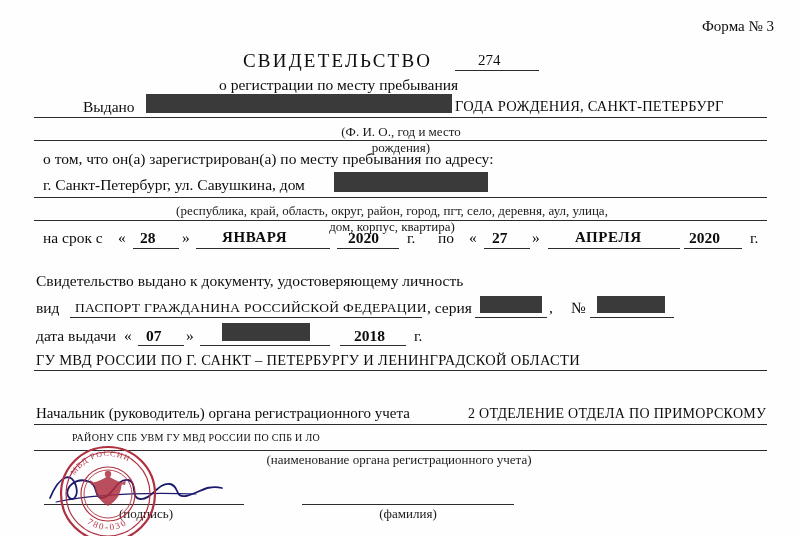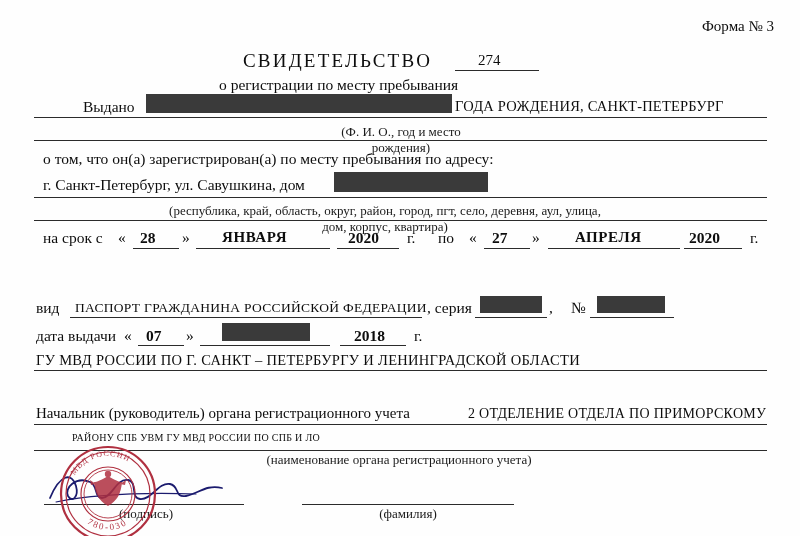--- a/index.html
+++ b/index.html
@@ -131,21 +131,21 @@
     left: 34px;
     width: 733px;
   }
   #address-line-2 {
     top: 220px;
     left: 34px;
     width: 733px;
   }
   #address-caption {
     top: 203px;
-    left: 160px;
+    left: 167px;
     width: 450px;
     font-family: Liberation Serif, serif;
   }
 
   
   #term-from-label { top: 229px; left: 43px; font-size: 15.5px; }
   #q1 { top: 229px; left: 118px; font-size: 15.5px; }
   #term-day-from { top: 229px; left: 140px; font-size: 15.5px; font-weight: bold; }
   #q2 { top: 229px; left: 182px; font-size: 15.5px; }
   #term-day-from-line { top: 248px; left: 133px; width: 46px; }
@@ -263,20 +263,21 @@
   <div class="txt" id="q3">«</div>
   <div class="txt" id="term-day-to">27</div>
   <div class="txt" id="q4">»</div>
   <div class="line" id="term-day-to-line"></div>
   <div class="txt" id="term-month-to">АПРЕЛЯ</div>
   <div class="line" id="term-month-to-line"></div>
   <div class="txt" id="term-year-to">2020</div>
   <div class="line" id="term-year-to-line"></div>
   <div class="txt" id="g2">г.</div>
 
+  <div class="txt" id="iddoc-intro">Свидетельство выдано к документу, удостоверяющему личность</div>
   <div class="txt" id="kind-label">вид</div>
   <div class="txt" id="kind-value">ПАСПОРТ ГРАЖДАНИНА РОССИЙСКОЙ ФЕДЕРАЦИИ</div>
   <div class="line" id="kind-line"></div>
   <div class="txt" id="series-label">, серия</div>
   <div class="redact" id="series-redact"></div>
   <div class="line" id="series-line"></div>
   <div class="txt" id="comma1">,</div>
   <div class="txt" id="numsign">№</div>
   <div class="redact" id="num-redact"></div>
   <div class="line" id="num-line"></div>

